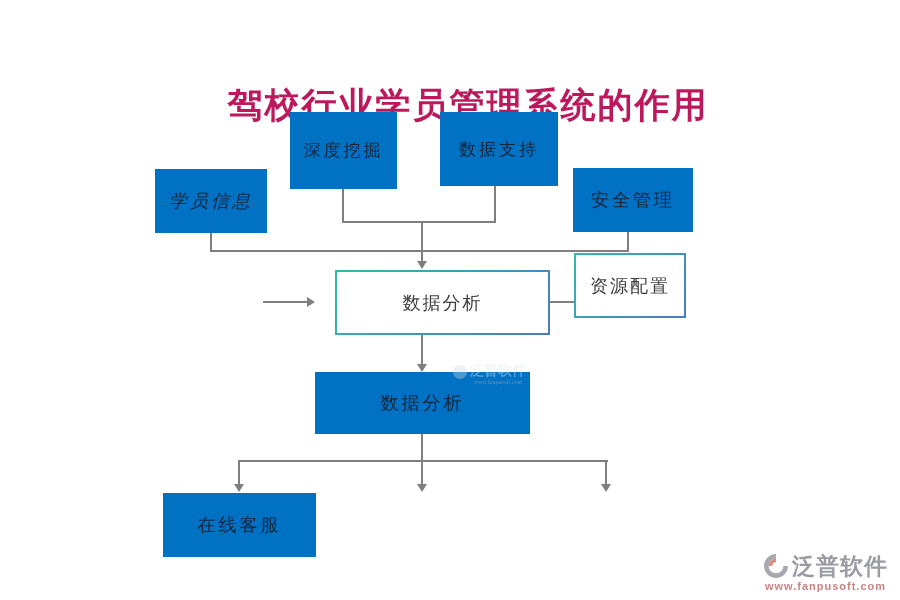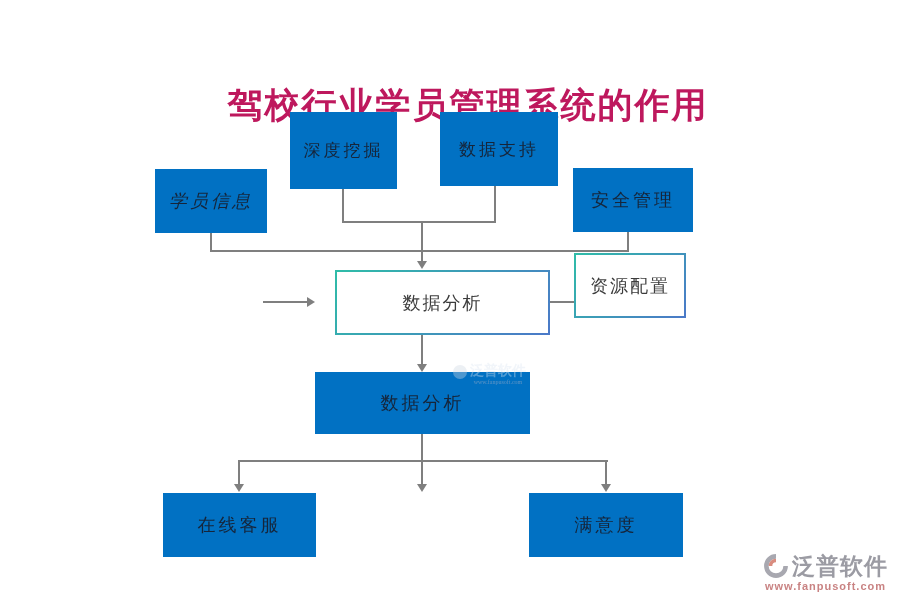--- a/index.html
+++ b/index.html
@@ -123,23 +123,20 @@
       <span class="wm-body">
         <span class="wm-name">泛普软件</span>
         <span class="wm-url">www.fanpusoft.com</span>
       </span>
     </div>
   </div>
 
   <div class="node blue" style="left:163px;top:493px;width:153px;height:64px;">
     <span>在线客服</span>
   </div>
-  <div class="node blue" style="left:529px;top:493px;width:154px;height:64px;">
-    <span>满意度</span>
-  </div>
 
   <div class="logo">
     <div class="logo-row">
       <svg width="26" height="26" viewBox="0 0 24 24">
         <path fill="#a8a8b0" d="M12 1a11 11 0 1 0 11 11h-4.2a6.8 6.8 0 1 1-6.8-6.8z"></path>
         <path fill="#d98c7f" d="M12 5.2a6.8 6.8 0 0 0-6.8 6.8h3.4a3.4 3.4 0 0 1 3.4-3.4z"></path>
       </svg>
       <span class="logo-name">泛普软件</span>
     </div>
     <span class="logo-url">www.fanpusoft.com</span>

